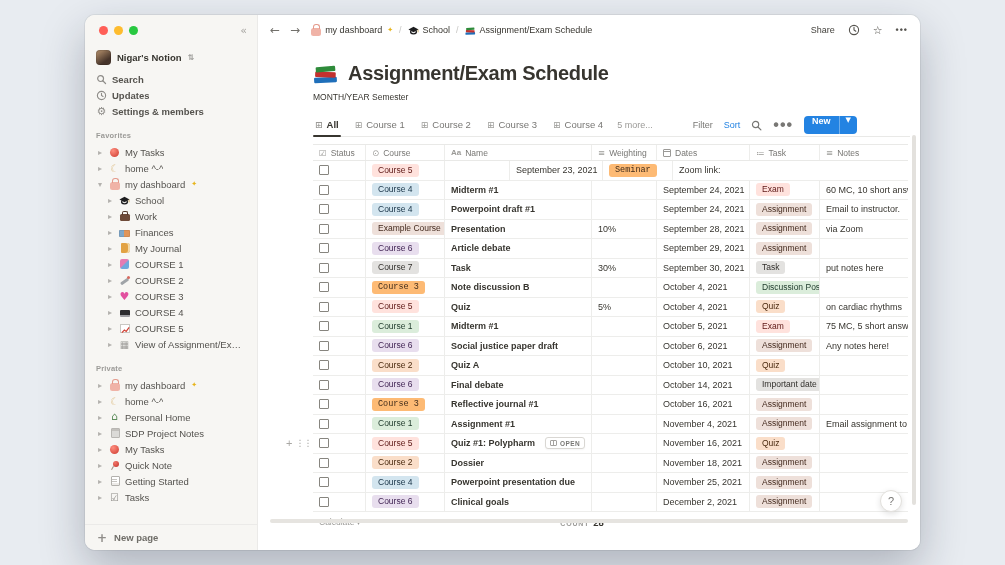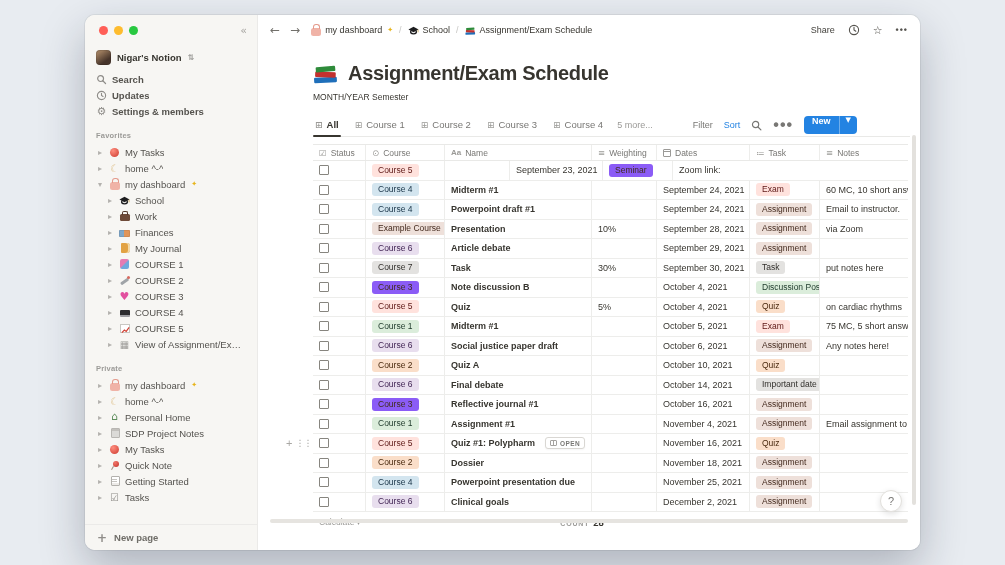--- a/index.html
+++ b/index.html
@@ -95,21 +95,21 @@
   
   .table { width:595px; margin-top:7px; font-size:9px; }
   .thead { display:flex; height:17px; border-top:1px solid #e9e9e7; border-bottom:1px solid #e9e9e7; color:#787774; font-size:8.5px; }
   .th, .td { display:flex; align-items:center; gap:4px; padding:0 6px; border-right:1px solid #ededeb; overflow:hidden; white-space:nowrap; }
   .c0{width:53px;} .c1{width:79px;} .c2{width:147px;} .c3{width:65px;} .c4{width:93px;} .c5{width:70px;} .c6{width:88px; border-right:none;}
   .trow { display:flex; height:19.5px; border-bottom:1px solid #ededeb; position:relative; }
   .cbox { width:10px; height:10px; border:1.2px solid #87857f; border-radius:1px; background:#fff; cursor:pointer; }
   .tag { padding:1px 6px; border-radius:3px; font-size:8.5px; line-height:11px; white-space:nowrap; cursor:pointer; }
   .t-red{background:#ffe2dd;color:#5d1715;} .t-blue{background:#d3e5ef;color:#183347;}
   .t-brown{background:#eee0da;color:#442a1e;} .t-purple{background:#e8deee;color:#412454;text-align:right;}
-  .t-gray{background:#e3e2e0;color:#32302c;} .t-yellow{background:#8b5cf6;color:#402c1b;}
+  .t-gray{background:#e3e2e0;color:#32302c;} .t-yellow{background:#fdba74;color:#402c1b;font-family:Liberation Mono, monospace;}
   .t-green{background:#dbeddb;color:#1c3829;} .t-orange{background:#fadec9;color:#49290e;}
   .name-txt { font-weight:600; color:#37352f; overflow:hidden; text-overflow:clip; }
   .open-btn { display:flex; align-items:center; gap:3px; border:1px solid #d9d7d3; border-radius:3px; background:#fff; color:#787774;
     font-size:6.5px; font-weight:700; letter-spacing:.4px; padding:1.5px 4px; margin-left:6px; cursor:pointer; box-shadow:0 1px 2px rgba(0,0,0,.04); }
   .open-ic { width:7px; height:6px; border:1px solid #a5a3a0; border-radius:1px; position:relative; }
   .open-ic::after { content:""; position:absolute; left:2px; top:0; bottom:0; width:1px; background:#a5a3a0; }
   .gutter { position:absolute; left:-27px; top:3px; display:flex; gap:3px; color:#a8a7a3; }
   .gutter .gplus { font-size:11px; line-height:12px; cursor:pointer; }
   .gutter .ghandle { font-size:9px; letter-spacing:-1px; line-height:13px; cursor:grab; font-family:"DejaVu Sans",sans-serif; }
   .notes-txt, .date-txt, .wt-txt { color:#37352f; }

